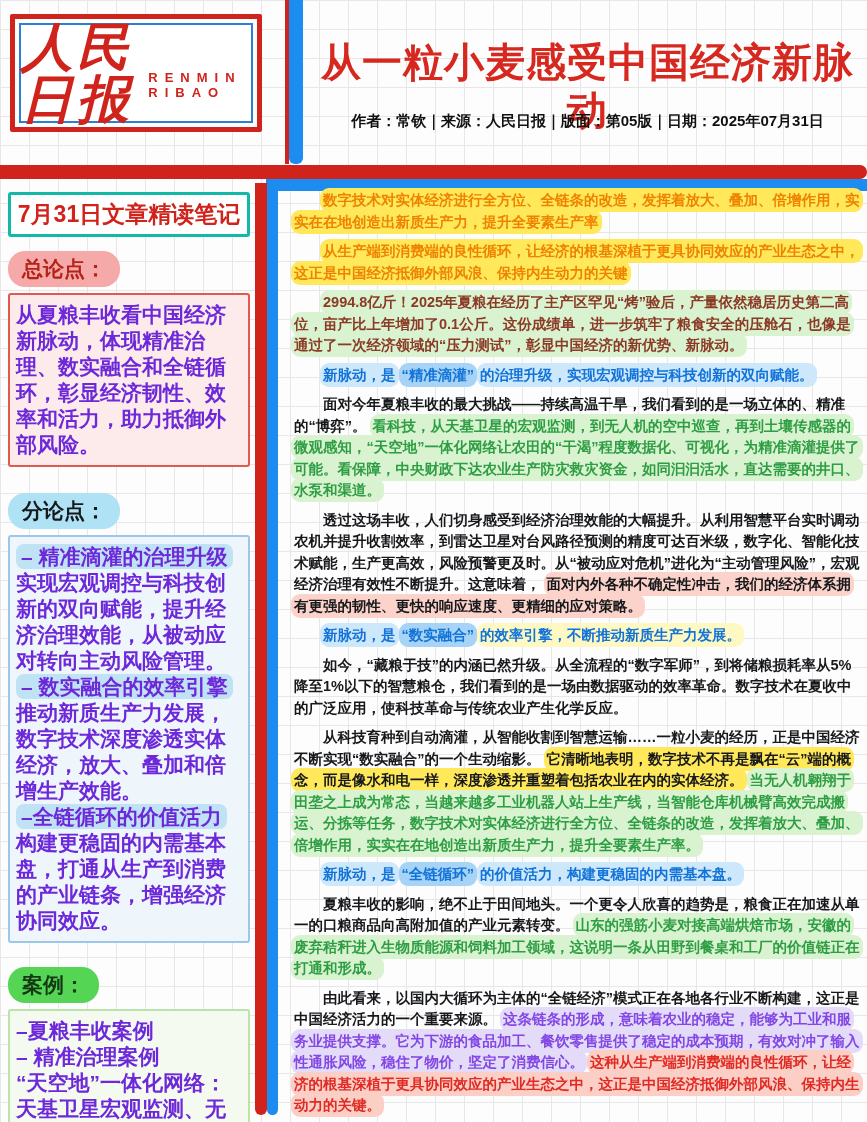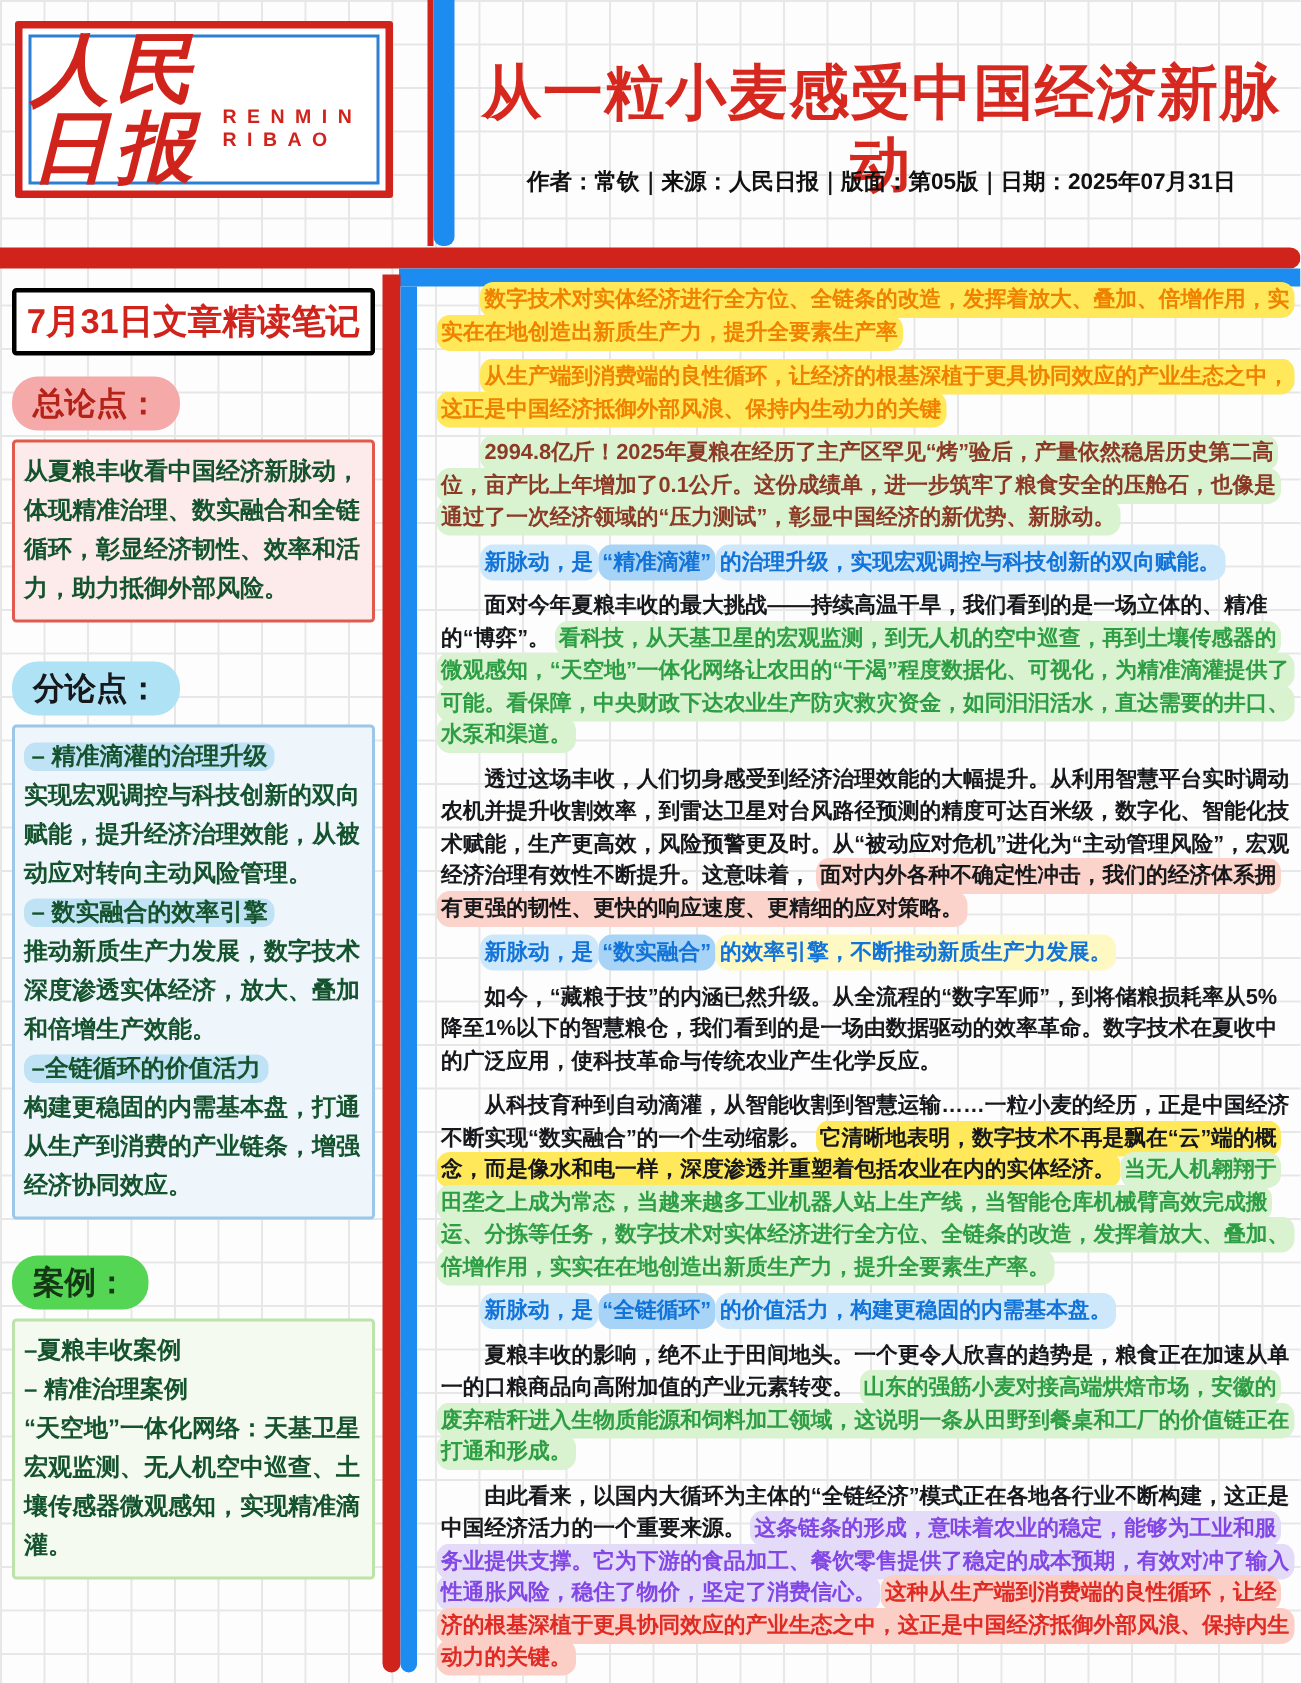--- a/index.html
+++ b/index.html
@@ -25,30 +25,30 @@
     color:#d6281e;font-size:40px;font-weight:bold;letter-spacing:1px;line-height:1.2;}
   .byline{position:absolute;left:315px;top:112px;width:545px;text-align:center;
     color:#111;font-size:15px;font-weight:bold;}
   
   .hbar-red{position:absolute;left:0;top:165px;width:867px;height:14px;background:#d0231b;border-radius:0 7px 7px 0;}
   .hbar-blue{position:absolute;left:266px;top:179px;width:601px;height:12px;background:#1d8cf0;}
   .vbar-red{position:absolute;left:255px;top:183px;width:12px;height:932px;background:#d0231b;border-radius:0 0 7px 7px;}
   .vbar-blue{position:absolute;left:267px;top:191px;width:11px;height:924px;background:#1d8cf0;border-radius:0 0 7px 7px;}
   
   .sidebar{position:absolute;left:8px;top:192px;width:242px;}
-  .sb-title{background:#fff;border:3px solid #000000;border-radius:3px;
+  .sb-title{background:#fff;border:3px solid #14b8a6;border-radius:3px;
     color:#d0231b;font-size:23px;font-weight:bold;text-align:center;
     padding:4px 2px;margin-bottom:10px;letter-spacing:0;}
   .pill{display:inline-block;border-radius:17px;padding:4px 14px;
     font-size:21px;font-weight:bold;margin:4px 0 6px 0;}
   .pill-main{background:#f6a9a9;color:#b42318;}
   .pill-sub{background:#aee2f4;color:#16181c;}
   .pill-case{background:#54d654;color:#133813;}
-  .sb-box{border-radius:3px;padding:7px 6px;font-size:16px;line-height:26px;
-    font-weight:bold;color:#14532d;box-sizing:border-box;}
+  .sb-box{border-radius:3px;padding:7px 6px;font-size:21px;line-height:26px;
+    font-weight:bold;color:#6d28d9;box-sizing:border-box;}
   .box-main{background:#fcebea;border:2px solid #e05a4e;margin-bottom:22px;min-height:118px;}
   .box-sub{background:#eef6fc;border:2px solid #9cc7e8;margin-bottom:20px;}
   .box-case{background:#f4faef;border:2px solid #bce3aa;}
   .sb-item-head{display:inline;text-align:center;}
   .sb-item-head.blue-hl{background:#bfe2f5;border-radius:8px;padding:1px 5px;}
   .sb-item{margin:0;}
   
   .article{position:absolute;left:291px;top:190px;width:572px;}
   .article p{margin:0 0 8px 0;font-size:14.5px;line-height:21.5px;font-weight:bold;
     color:#17181b;text-indent:2em;}

